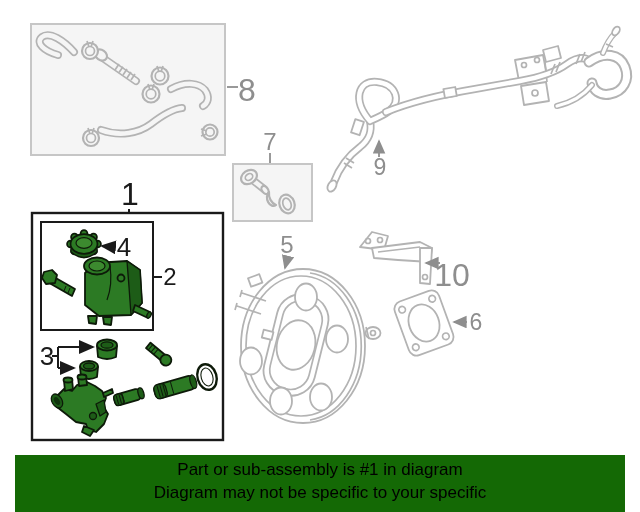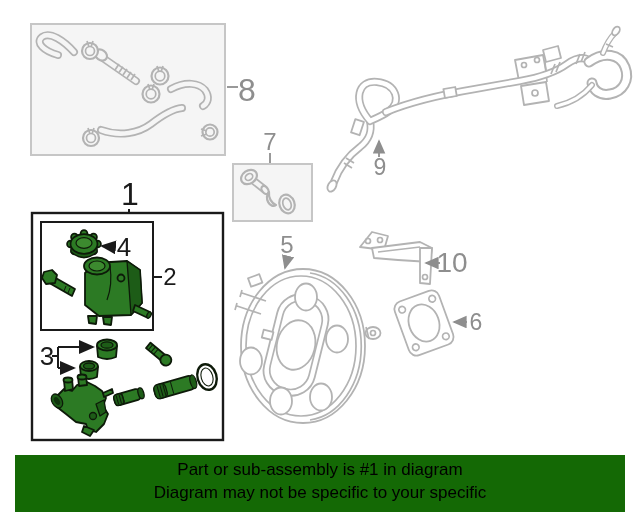--- a/index.html
+++ b/index.html
@@ -282,20 +282,20 @@
 
   <div class="callout black" style="left:130px;top:194px;font-size:32px;">1</div>
   <div class="callout black" style="left:170px;top:277px;font-size:24px;">2</div>
   <div class="callout black" style="left:47px;top:356px;font-size:26px;">3</div>
   <div class="callout black" style="left:124px;top:247px;font-size:26px;">4</div>
   <div class="callout gray" style="left:287px;top:245px;font-size:24px;">5</div>
   <div class="callout gray" style="left:476px;top:322px;font-size:23px;">6</div>
   <div class="callout gray" style="left:270px;top:142px;font-size:24px;">7</div>
   <div class="callout gray" style="left:247px;top:90px;font-size:32px;">8</div>
   <div class="callout gray" style="left:380px;top:167px;font-size:23px;">9</div>
-  <div class="callout gray" style="left:452px;top:263px;font-size:28px;">10</div>
+  <div class="callout gray" style="left:452px;top:275px;font-size:32px;">10</div>
 
   <div id="banner">
     <div>Part or sub-assembly is #1 in diagram</div>
     <div>Diagram may not be specific to your specific</div>
   </div>
 
 </div>
 
 </body></html>

